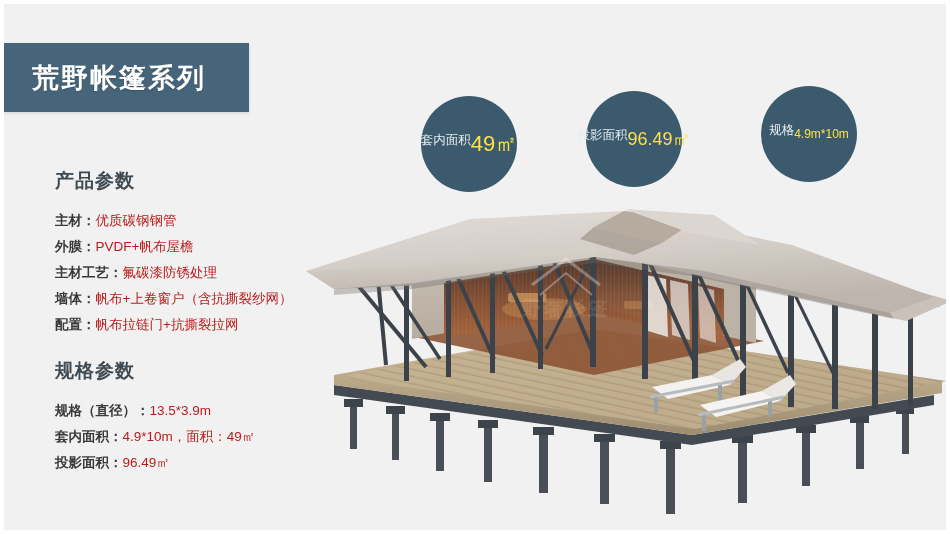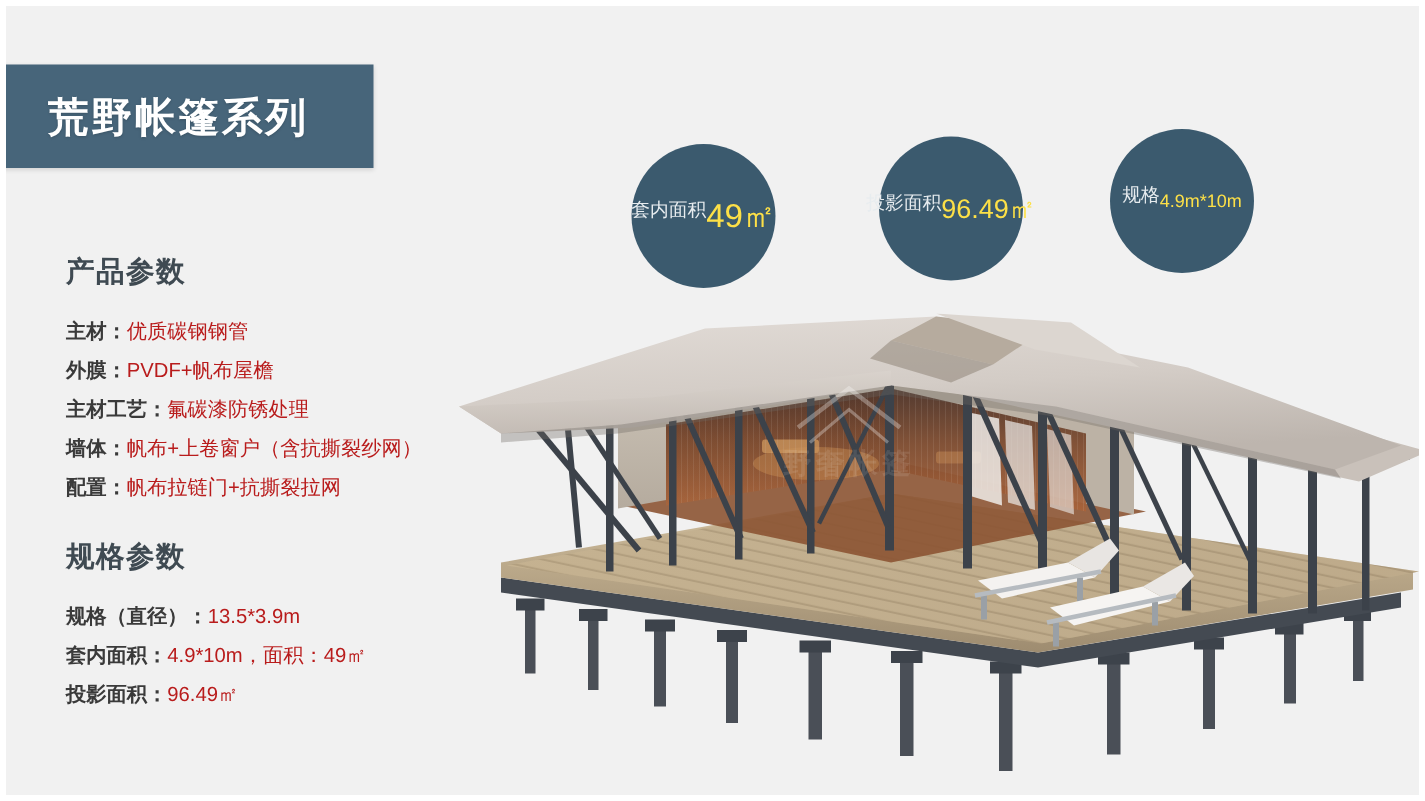--- a/index.html
+++ b/index.html
@@ -42,21 +42,21 @@
     font-weight: bold;
     letter-spacing: 2px;
     margin-left: 36px;
     white-space: nowrap;
     text-shadow: 0 1px 2px rgba(0,0,0,0.18);
   }
 
   
   .param-section {
     position: absolute;
-    left: 40px;
+    left: 51px;
   }
   #product-params { top: 164px; }
   #spec-params    { top: 354px; }
 
   .section-heading {
     font-size: 19px;
     font-weight: bold;
     color: #3f4a52;
     margin: 0 0 14px 0;
     letter-spacing: 1px;
@@ -100,21 +100,21 @@
     font-size: 22px;
     line-height: 1;
     white-space: nowrap;
     color: #fde047;
   }
   .stat-circle.small-value .stat-value { font-size: 18px; }
   .stat-circle.tiny-value  .stat-value { font-size: 12px; }
 
   #stat-0 { left: 417px; top: 92px; }
   #stat-1 { left: 582px; top: 87px; }
-  #stat-2 { left: 736px; top: 82px; }
+  #stat-2 { left: 757px; top: 82px; }
 
   
   #tent-render {
     position: absolute;
     left: 290px;
     top: 205px;
     width: 660px;
     height: 320px;
   }
   #tent-render svg { display: block; width: 100%; height: 100%; }

